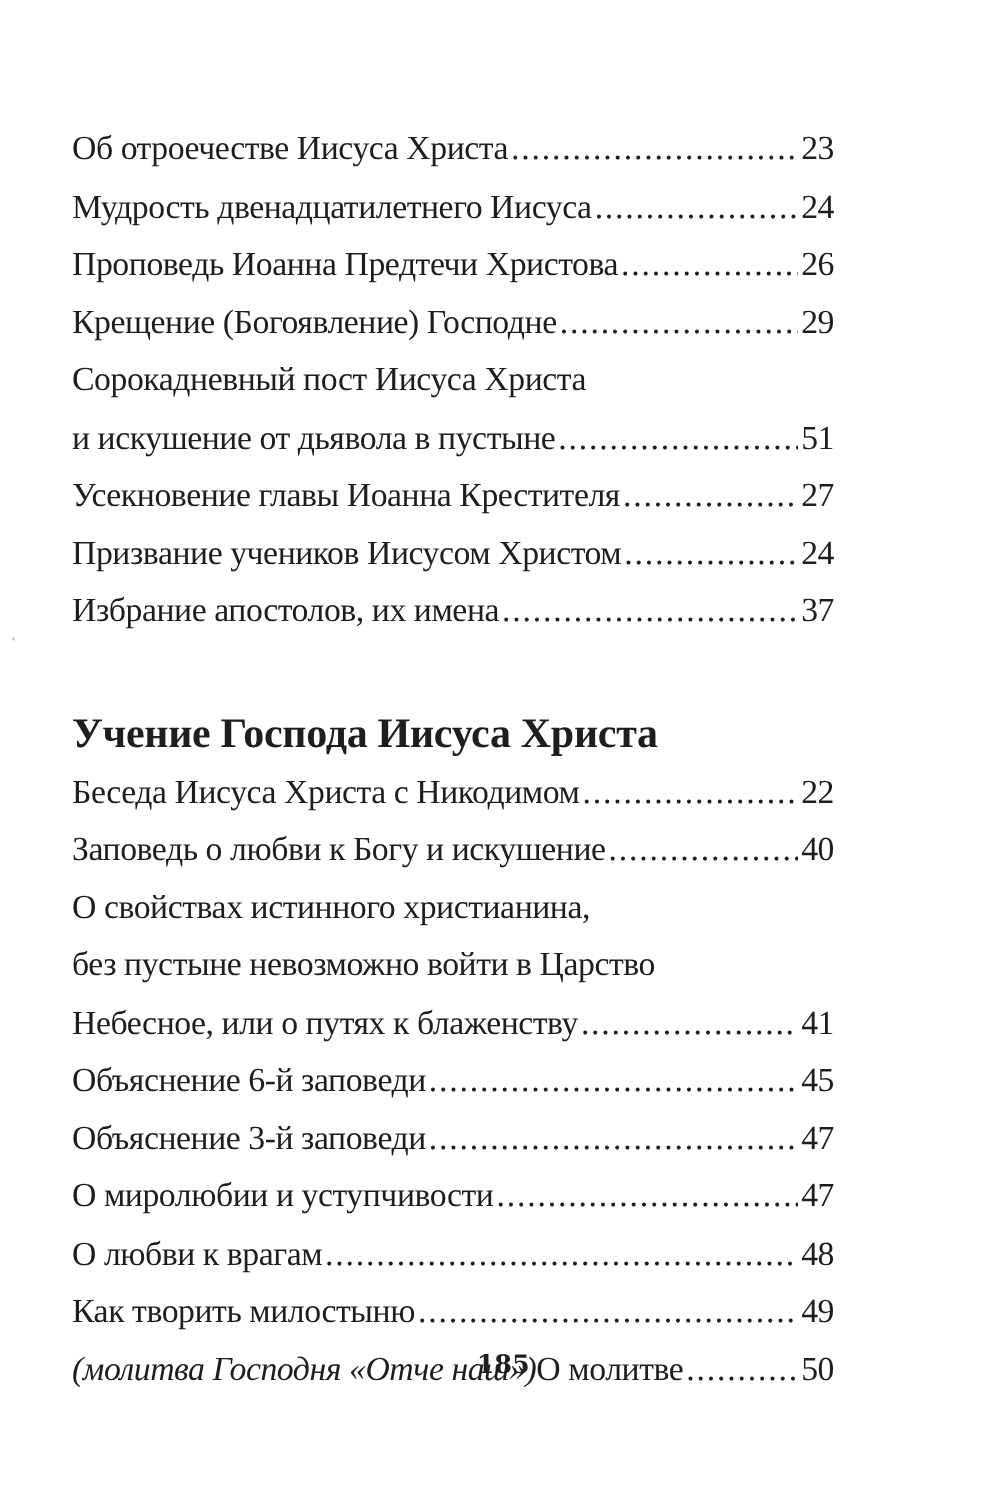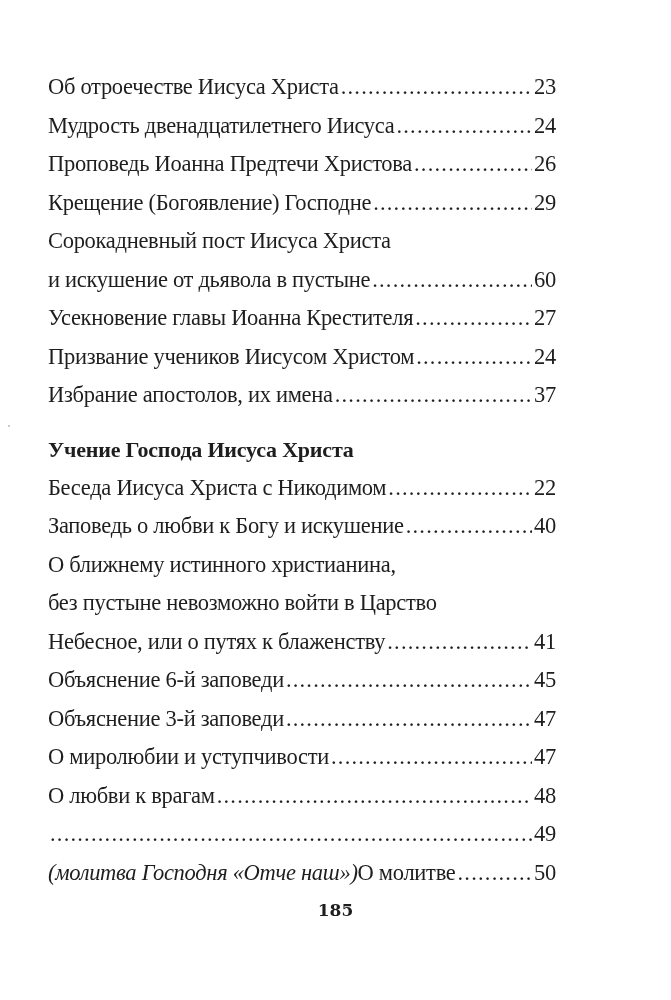--- a/index.html
+++ b/index.html
@@ -2,39 +2,39 @@
 <html><head>
 <meta charset="utf-8">
 <style>
   html, body { margin: 0; padding: 0; }
   body {
     width: 671px; height: 1000px; background: #ffffff; overflow: hidden;
     position: relative;
     font-family: "Liberation Serif", "DejaVu Serif", serif;
     color: #1e1e1e;
   }
-  .toc { position: absolute; left: 48px; width: 508px; top: 68px; }
+  .toc { position: absolute; left: 48px; width: 508px; top: 80px; }
   .entry {
     font-size: 22.5px; line-height: 38.5px;
     letter-spacing: -0.3px;
   }
   .line { display: flex; align-items: baseline; white-space: nowrap; }
   .line .t { flex: 0 0 auto; }
   .dots {
     flex: 1 1 auto; overflow: hidden; margin: 0 2px;
     letter-spacing: 1.2px;
   }
   .dots::before {
     content: "................................................................................................................................................";
   }
   .pg { flex: 0 0 auto; }
   .it { font-style: italic; }
   .section {
-    font-weight: bold; font-size: 22px; line-height: 38px;
-    margin-top: 16px; margin-bottom: 0; letter-spacing: -0.2px;
+    font-weight: bold; font-size: 28px; line-height: 38px;
+    margin-top: 44px; margin-bottom: 0; letter-spacing: -0.2px;
   }
   .page-num {
     position: absolute; top: 900px; left: 0; width: 100%;
     text-align: center; font-size: 17px; font-weight: bold;
     font-family: "DejaVu Serif", serif;
   }
   .mark { position: absolute; left: 8px; top: 425px; width: 2px; height: 2px; background: #ccc; }
 </style>
 </head>
 <body>
@@ -69,21 +69,21 @@
           <span class="pg">29</span>
         </div>
       </div>
       <div class="entry">
         <div class="line">
           <span class="t">Сорокадневный пост Иисуса Христа</span>
         </div>
         <div class="line">
           <span class="t">и искушение от дьявола в пустыне</span>
           <span class="dots"></span>
-          <span class="pg">60</span>
+          <span class="pg">51</span>
         </div>
       </div>
       <div class="entry">
         <div class="line">
           <span class="t">Усекновение главы Иоанна Крестителя</span>
           <span class="dots"></span>
           <span class="pg">27</span>
         </div>
       </div>
       <div class="entry">
@@ -112,21 +112,21 @@
       </div>
       <div class="entry">
         <div class="line">
           <span class="t">Заповедь о любви к Богу и искушение</span>
           <span class="dots"></span>
           <span class="pg">40</span>
         </div>
       </div>
       <div class="entry">
         <div class="line">
-          <span class="t">О ближнему истинного христианина,</span>
+          <span class="t">О свойствах истинного христианина,</span>
         </div>
         <div class="line">
           <span class="t">без пустыне невозможно войти в Царство</span>
         </div>
         <div class="line">
           <span class="t">Небесное, или о путях к блаженству</span>
           <span class="dots"></span>
           <span class="pg">41</span>
         </div>
       </div>
@@ -153,20 +153,21 @@
       </div>
       <div class="entry">
         <div class="line">
           <span class="t">О любви к врагам</span>
           <span class="dots"></span>
           <span class="pg">48</span>
         </div>
       </div>
       <div class="entry">
         <div class="line">
+          <span class="t">Как творить милостыню</span>
           <span class="dots"></span>
           <span class="pg">49</span>
         </div>
       </div>
       <div class="entry">
         <div class="line">
           <span class="t it">(молитва Господня «Отче наш»)</span>
           <span class="t">О молитве </span>
           <span class="dots"></span>
           <span class="pg">50</span>

